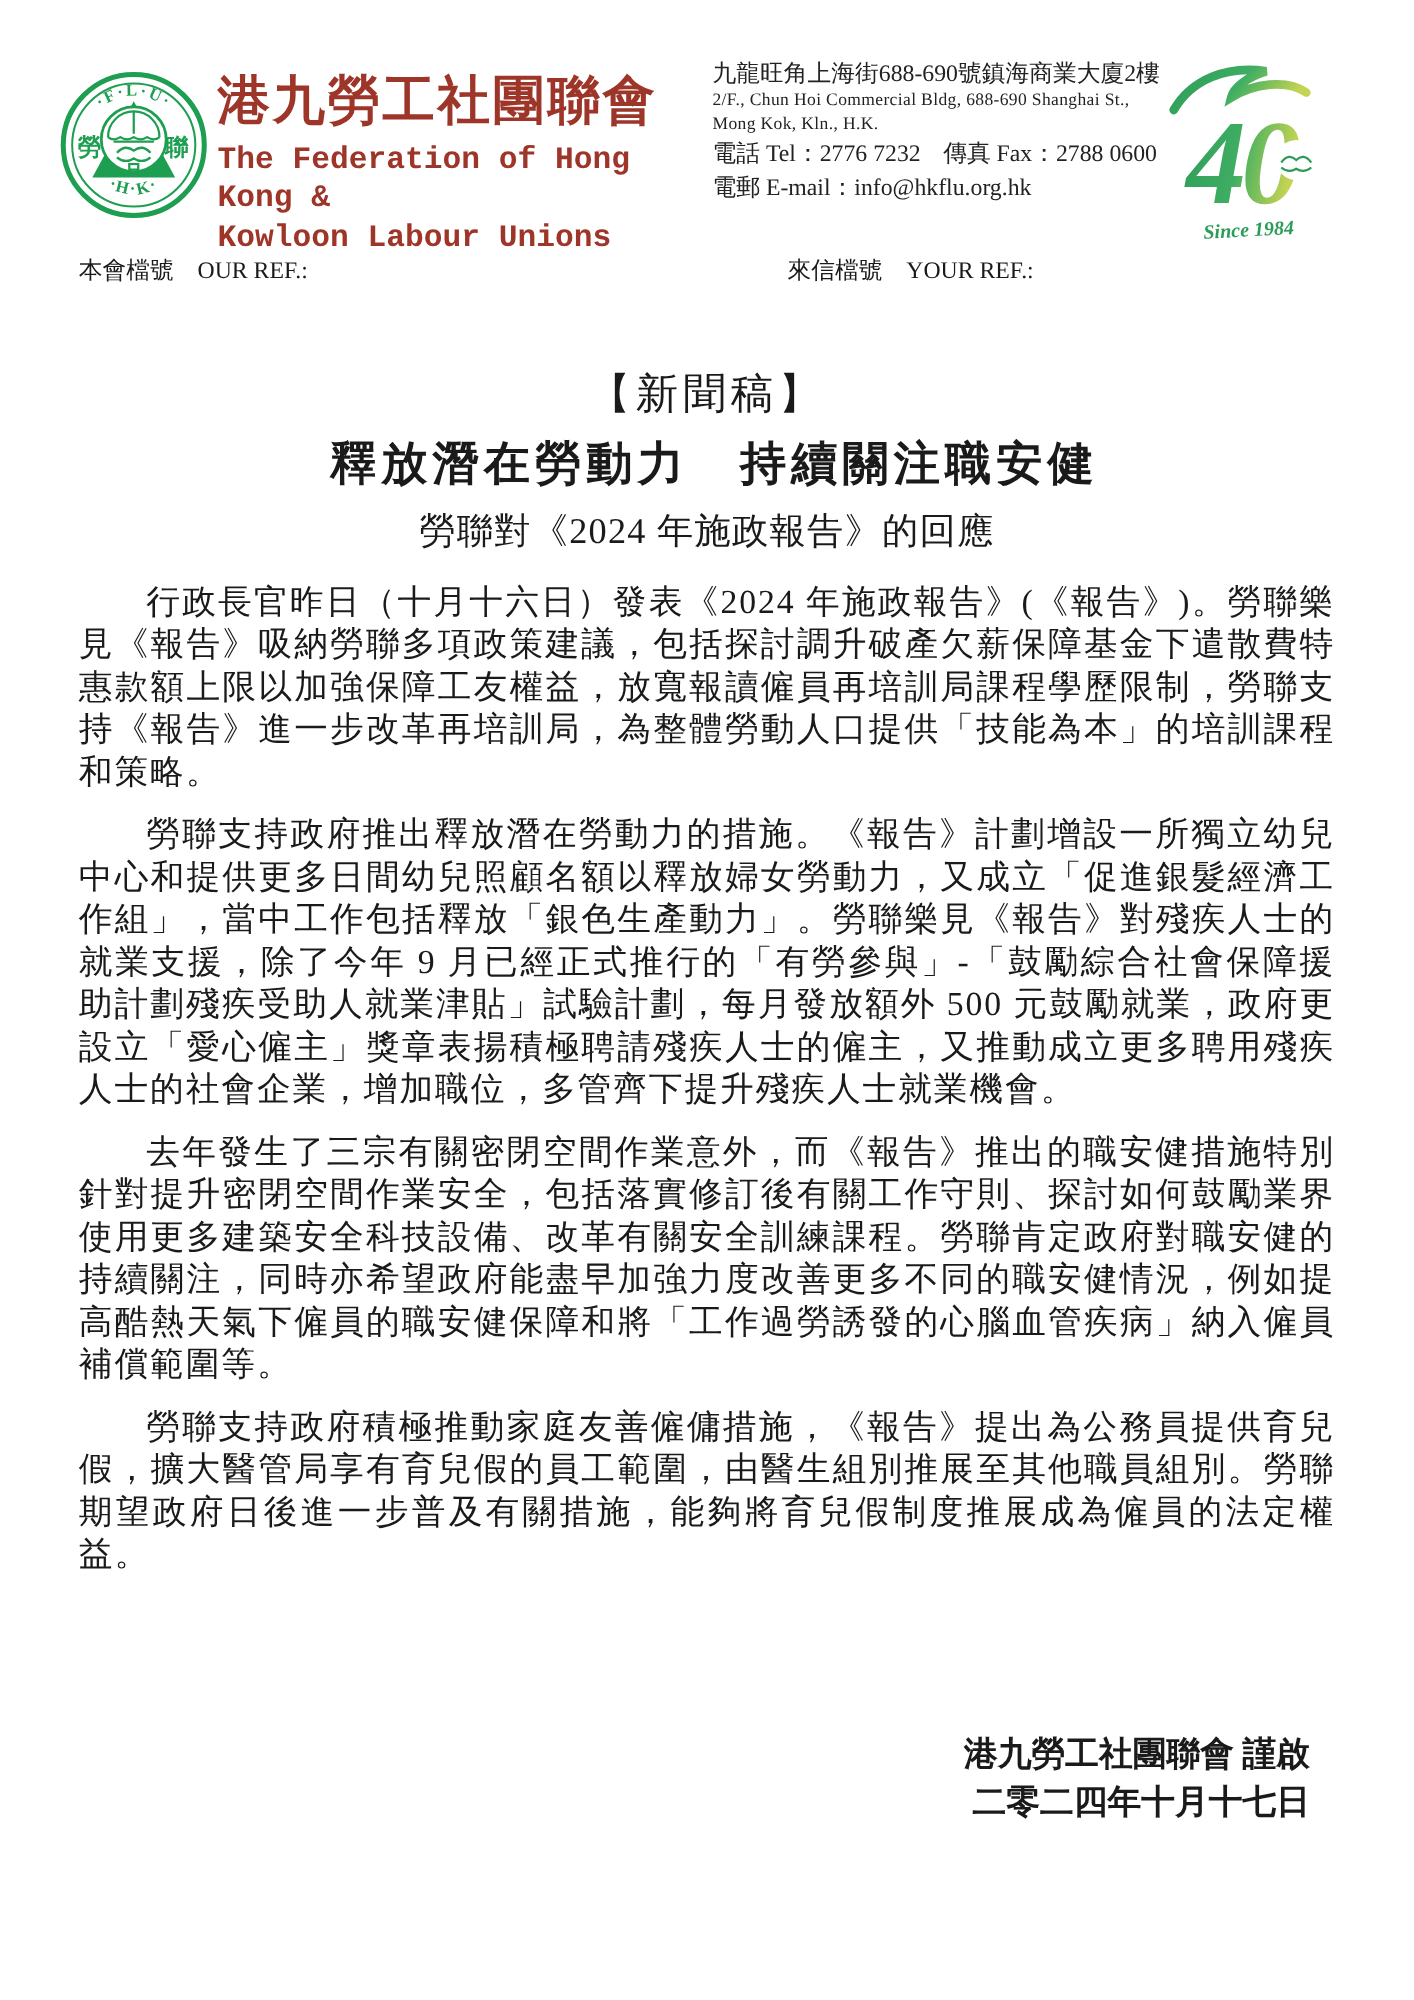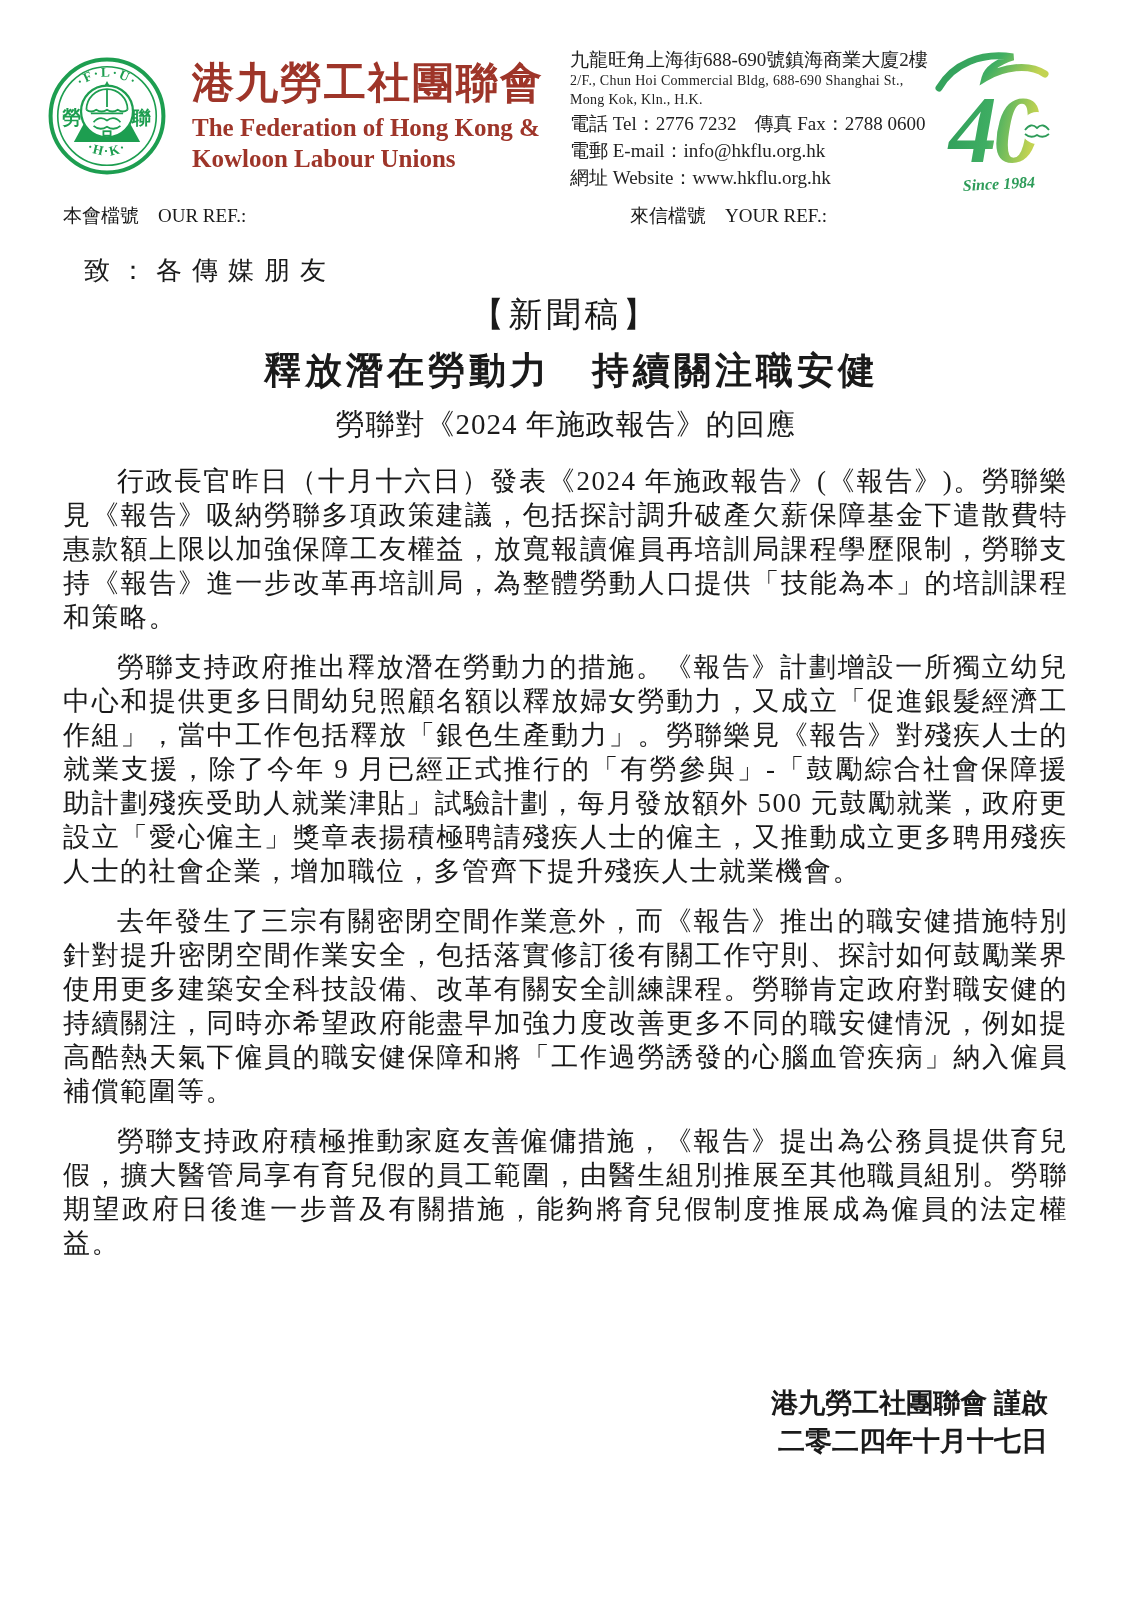--- a/index.html
+++ b/index.html
@@ -8,21 +8,21 @@
     width: 1131px;
     height: 1600px;
     background: #ffffff;
     font-family: "Liberation Serif", "DejaVu Serif", serif;
     color: #1a1a1a;
     overflow: hidden;
   }
 
   
   .flu-logo { position: absolute; left: 47px; top: 56px; width: 120px; height: 120px; }
-  .org-names { position: absolute; left: 192px; top: 60px; width: 400px; }
+  .org-names { position: absolute; left: 174px; top: 60px; width: 400px; font-family: Liberation Mono, monospace; }
   .org-zh {
     font-size: 42px; font-weight: bold; color: #9e3529;
     letter-spacing: 2px; line-height: 1.1; white-space: nowrap;
   }
   .org-en {
     font-size: 25px; font-weight: bold; color: #9e3529;
     line-height: 1.25; margin-top: 6px;
   }
   .contact {
     position: absolute; left: 570px; top: 48px; width: 368px;
@@ -111,23 +111,20 @@
 
   <div class="contact">
     <div class="addr-zh">九龍旺角上海街688-690號鎮海商業大廈2樓</div>
     <div class="addr-en">2/F., Chun Hoi Commercial Bldg, 688-690 Shanghai St., Mong Kok, Kln., H.K.</div>
     <div class="c-line">
       <span>電話 Tel：</span><span>2776 7232</span><span class="gap"></span><span>傳真 Fax：</span><span>2788 0600</span>
     </div>
     <div class="c-line">
       <span>電郵 E-mail：</span><span>info@hkflu.org.hk</span>
     </div>
-    <div class="c-line">
-      <span>網址 Website：</span><span>www.hkflu.org.hk</span>
-    </div>
   </div>
 
   <div class="anniv-logo">
     <svg viewBox="0 0 165 155" width="165" height="155">
       <defs>
         <linearGradient id="grad40" x1="0%" y1="0%" x2="100%" y2="25%">
           <stop offset="0%" stop-color="#2d9b58"></stop>
           <stop offset="55%" stop-color="#3fae63"></stop>
           <stop offset="100%" stop-color="#c3d352"></stop>
         </linearGradient>
@@ -141,21 +138,20 @@
       </g>
       <text x="38" y="147" font-size="16" font-style="italic" font-weight="bold" fill="#2e9c59" transform="rotate(-3 38 147)">Since 1984</text>
     </svg>
   </div>
 
   <div class="refs">
     <span class="our-ref">本會檔號　OUR REF.:</span>
     <span class="your-ref">來信檔號　YOUR REF.:</span>
   </div>
 
-  <div class="recipient">致：各傳媒朋友</div>
 
   <div class="titles">
     <div class="title-tag">【新聞稿】</div>
     <div class="title-headline">釋放潛在勞動力　持續關注職安健</div>
     <div class="title-subtitle">勞聯對《2024 年施政報告》的回應</div>
   </div>
 
   <main class="body-text">
     <p>行政長官昨日（十月十六日）發表《2024 年施政報告》(《報告》)。勞聯樂見《報告》吸納勞聯多項政策建議，包括探討調升破產欠薪保障基金下遣散費特惠款額上限以加強保障工友權益，放寬報讀僱員再培訓局課程學歷限制，勞聯支持《報告》進一步改革再培訓局，為整體勞動人口提供「技能為本」的培訓課程和策略。</p>
     <p>勞聯支持政府推出釋放潛在勞動力的措施。《報告》計劃增設一所獨立幼兒中心和提供更多日間幼兒照顧名額以釋放婦女勞動力，又成立「促進銀髮經濟工作組」，當中工作包括釋放「銀色生產動力」。勞聯樂見《報告》對殘疾人士的就業支援，除了今年 9 月已經正式推行的「有勞參與」-「鼓勵綜合社會保障援助計劃殘疾受助人就業津貼」試驗計劃，每月發放額外 500 元鼓勵就業，政府更設立「愛心僱主」獎章表揚積極聘請殘疾人士的僱主，又推動成立更多聘用殘疾人士的社會企業，增加職位，多管齊下提升殘疾人士就業機會。</p>

